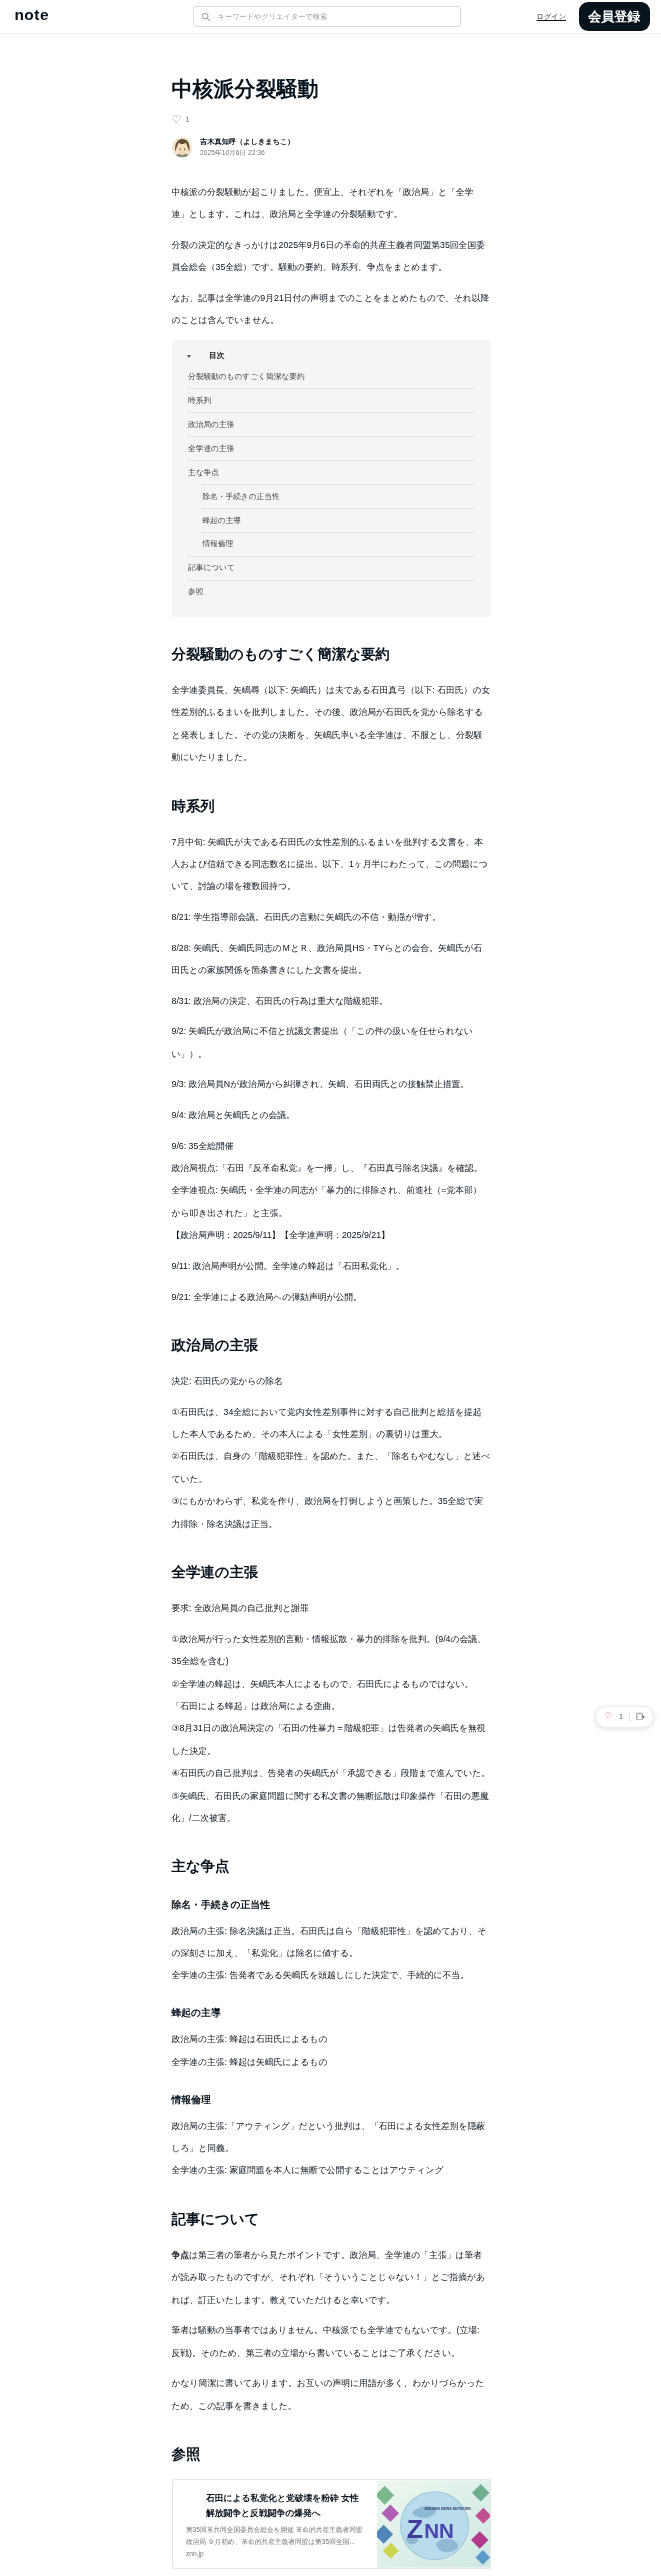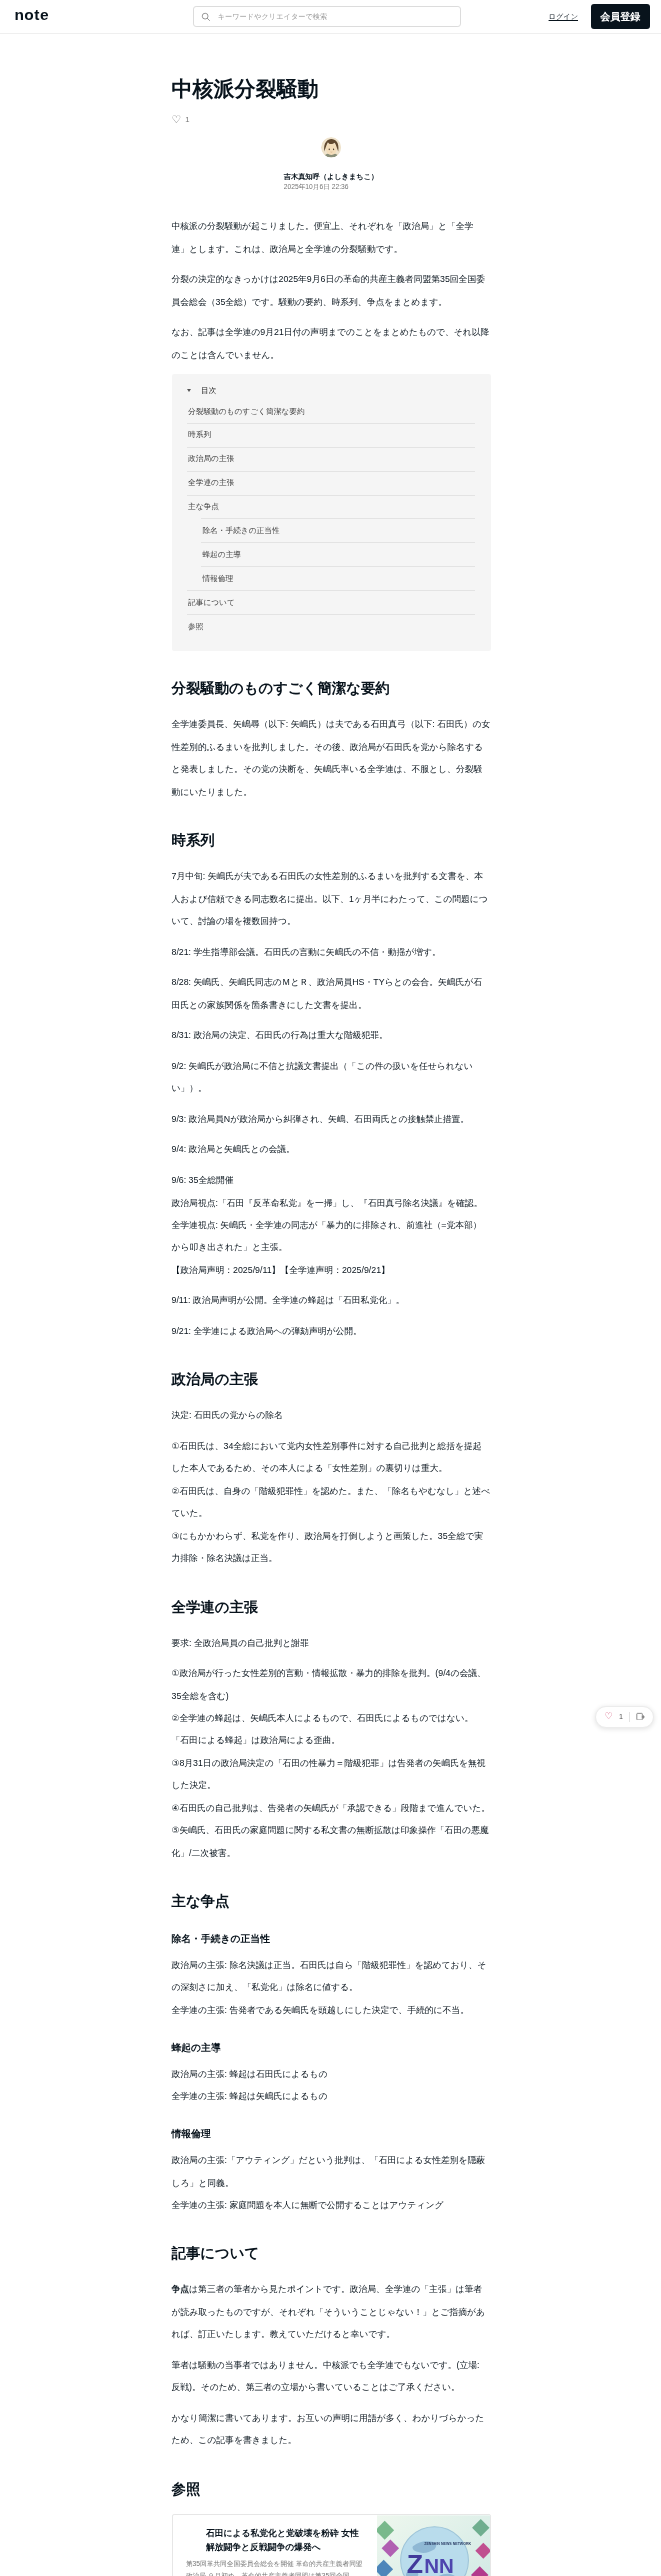--- a/index.html
+++ b/index.html
@@ -12,38 +12,38 @@
   .site-header{position:relative;height:33px;background:#fff;border-bottom:0.5px solid #efefef;padding-left:32px;}
   .logo{position:absolute;left:14.4px;top:6.2px;font-size:15.5px;font-weight:800;letter-spacing:0.5px;color:#08131c;}
   .searchbox{position:absolute;left:193px;top:5.7px;width:268px;height:21.6px;border:0.5px solid #dcdcdc;border-radius:3.1px;
     display:flex;align-items:center;padding:0 7.2px;box-sizing:border-box;background:#fff;}
   .searchbox svg{flex:0 0 auto;margin-right:5.2px;}
   .searchbox input{border:none;outline:none;flex:1;font-size:7.2px;color:#333;background:transparent;
     font-family:"Liberation Sans","DejaVu Sans",sans-serif;}
   .searchbox input::placeholder{color:#9b9b9b;}
   .header-right{position:absolute;right:12.4px;top:0;height:33px;display:flex;align-items:center;gap:13px;text-decoration:underline;}
   .login-link{font-size:7.2px;color:#08131c;cursor:pointer;}
-  .signup-btn{background:#08131c;color:#fff;font-size:10px;font-weight:bold;border:none;border-radius:3px;
+  .signup-btn{background:#08131c;color:#fff;font-size:13px;font-weight:bold;border:none;border-radius:9px;
     padding:5.7px 9.3px;cursor:pointer;font-family:inherit;}
   
   .main-col{width:319px;margin:0 auto;padding-top:27px;}
   h1.article-title{font-size:21px;line-height:1.4;margin:13.4px 0 0;font-weight:800;}
   .like-row{margin-top:10.3px;display:flex;align-items:center;gap:4.1px;color:#757575;}
   .like-row .heart{font-size:10.8px;line-height:1;}
   .like-row .cnt{font-size:7.7px;}
-  .author-row{margin-top:12.4px;display:flex;align-items:center;gap:14px;flex-direction:column;}
+  .author-row{margin-top:12.4px;display:flex;align-items:center;gap:8px;}
   .avatar-sm{width:20.6px;height:20.6px;border-radius:50%;overflow:hidden;flex:0 0 auto;}
   .author-meta .nm{font-size:7.2px;font-weight:bold;color:#08131c;}
   .author-meta .dt{font-size:6.7px;color:#757575;margin-top:1.5px;}
   .intro{margin-top:23px;}
   p.body-p{font-size:8.8px;line-height:2.55;margin:0 0 8.2px;}
   .prelines{white-space:pre-line;}
   
   .toc{background:#f5f5f5;border-radius:2.1px;padding:11.3px 15.5px 13.4px;margin-top:6.2px;}
-  .toc-head{display:flex;align-items:center;gap:10px;font-size:7.7px;font-weight:normal;color:#222;cursor:pointer;}
+  .toc-head{display:flex;align-items:center;gap:18px;font-size:7.7px;font-weight:bold;color:#222;cursor:pointer;}
   .tri{width:0;height:0;border-left:2.6px solid transparent;border-right:2.6px solid transparent;border-top:3.6px solid #555;}
   .toc-list{list-style:none;margin:4.1px 0 0;padding:0;}
   .toc-list li{font-size:7.7px;color:#404040;padding:5.7px 1px;border-top:0.5px solid #e3e3e3;cursor:pointer;line-height:1.5;}
   .toc-list li:first-child{border-top:none;}
   .toc-list li.sub{margin-left:14.4px;}
   
   h2.sec{font-size:14.4px;font-weight:800;margin:27px 0 13.4px;line-height:1.5;}
   h3.subsec{font-size:9.8px;font-weight:800;margin:19.6px 0 7.2px;line-height:1.5;}
   
   .refcard{display:flex;border:0.5px solid #e6e6e6;border-radius:2.1px;overflow:hidden;height:88px;margin:0 0 20.6px;

